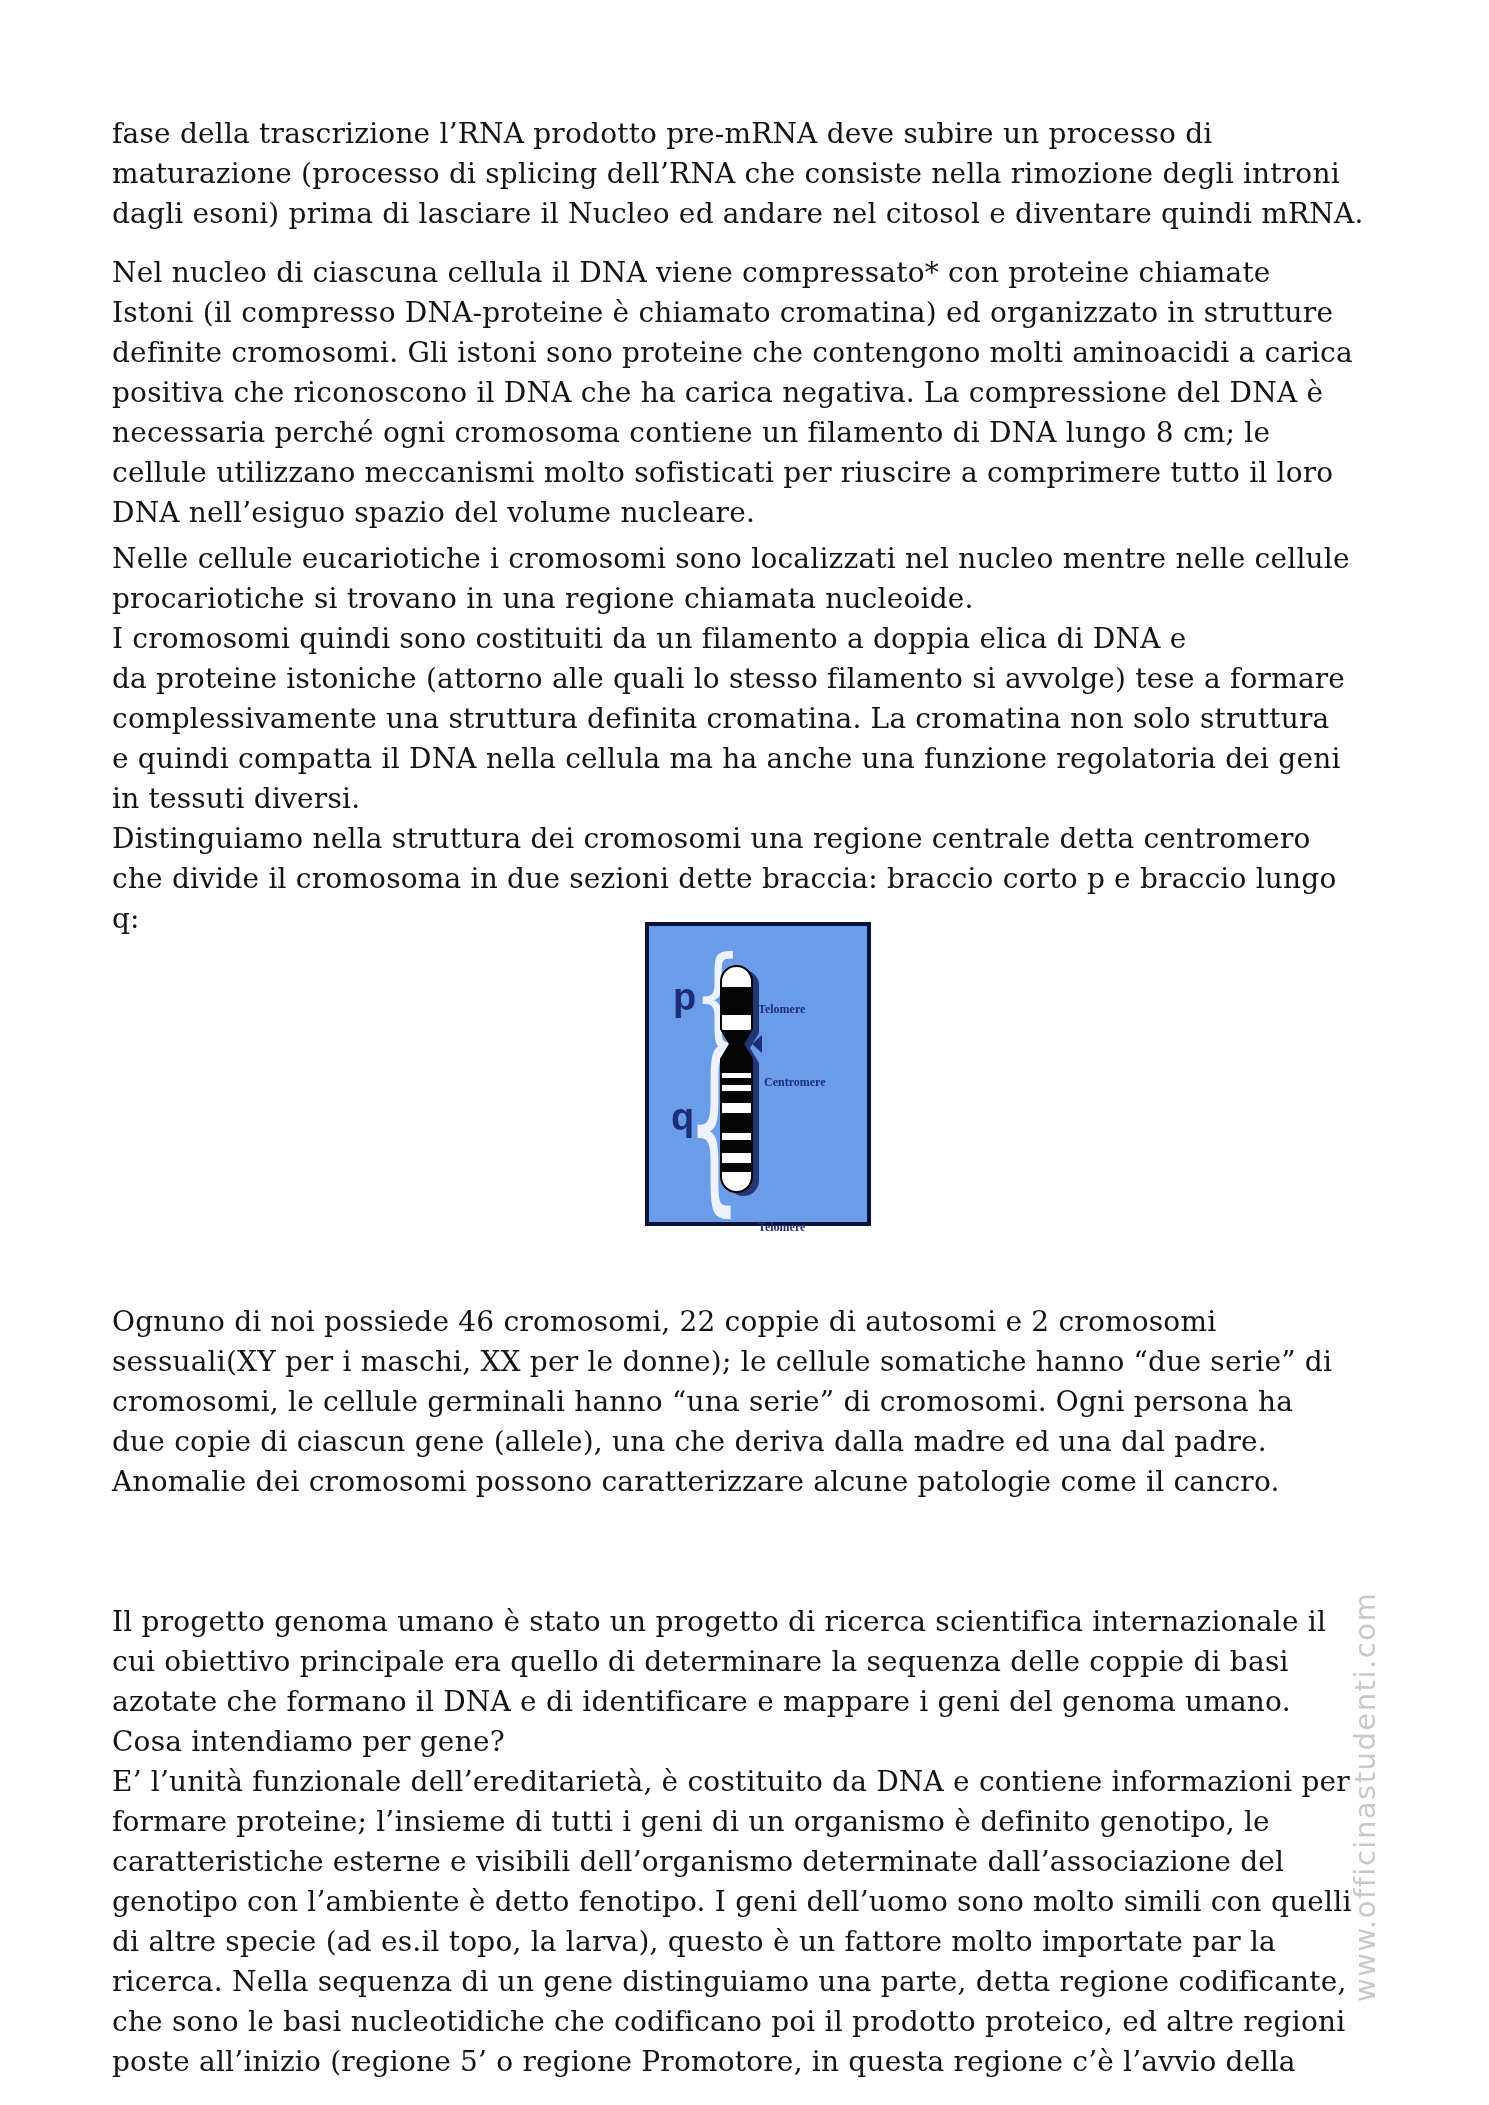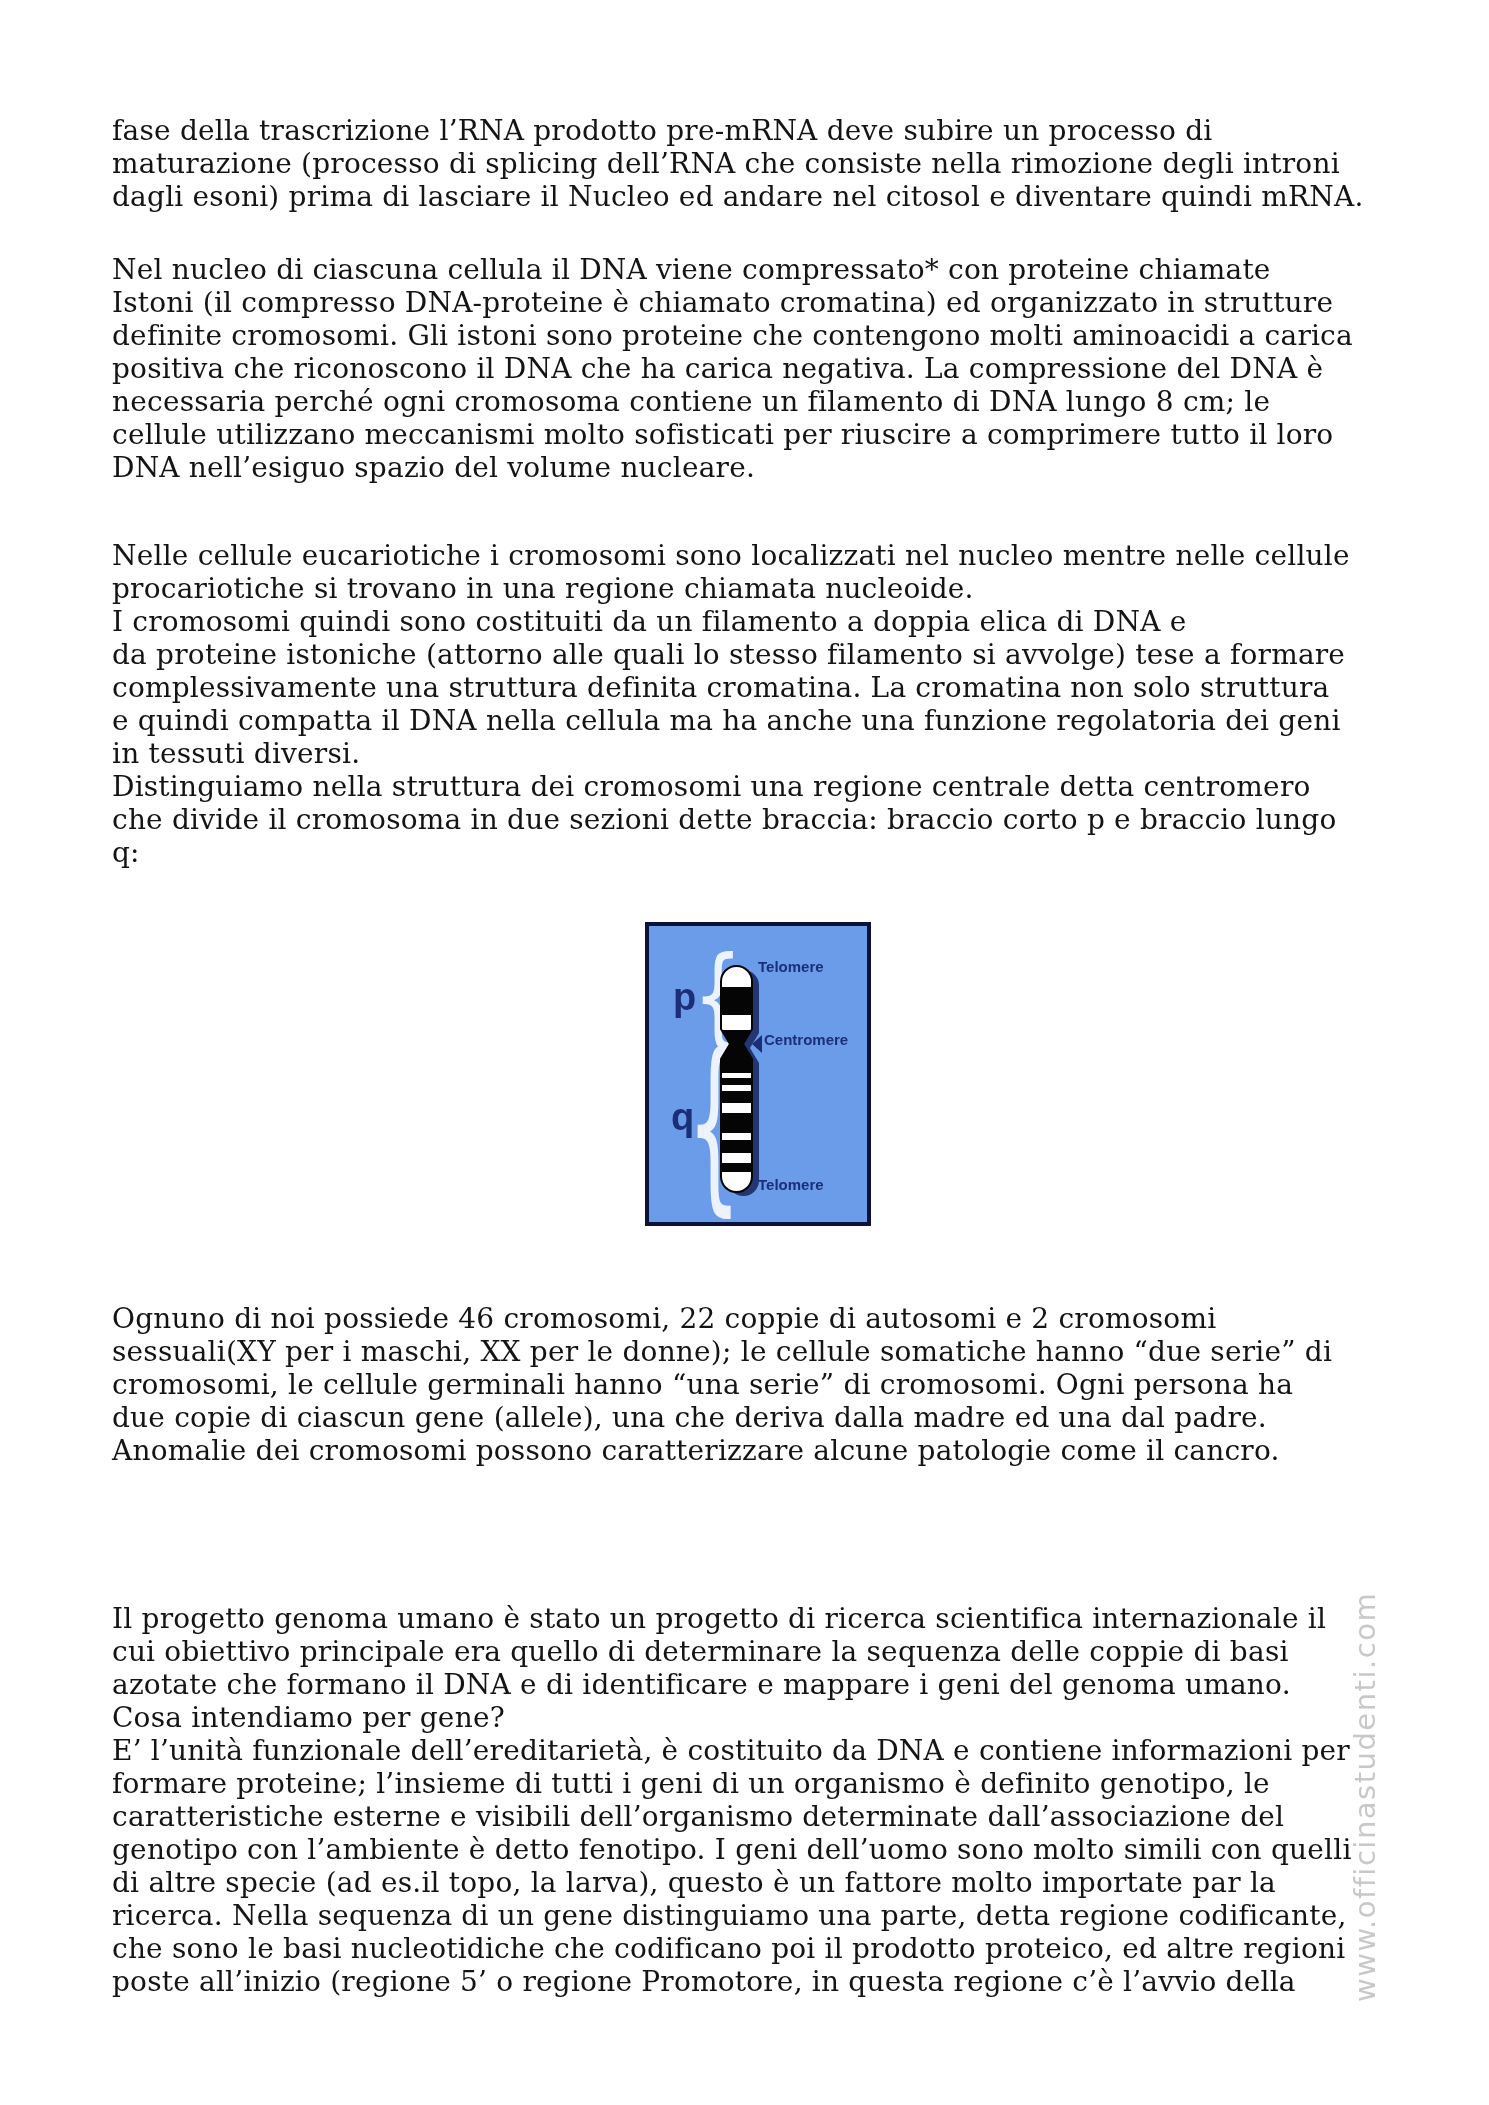--- a/index.html
+++ b/index.html
@@ -22,21 +22,21 @@
     font-family:"DejaVu Serif", serif;
     color:var(--text-color);
     overflow:hidden;
   }
   .para{
     position:absolute;
     left:112px;
     width:1360px;
     margin:0;
     font-size:28px;
-    line-height:33px;
+    line-height:40px;
     white-space:pre-line;
     letter-spacing:0.2px;
   }
   .p1{top:114px}
   .p2{top:253px}
   .p3{top:539px}
   .p4{top:1302px}
   .p5{top:1602px}
 
   
@@ -48,25 +48,26 @@
     border:4px solid var(--fig-border);
   }
   .figure *{position:absolute;}
   .chromosome{left:71px;top:39px;width:58px;height:230px;overflow:visible;}
   .chrom-shadow{fill:var(--chrom-shadow);opacity:.85;}
   .band-black{fill:var(--band-black);}
   .band-white{fill:var(--band-white);}
   .chrom-outline{fill:none;stroke:var(--band-black);stroke-width:2;}
   .centromere-arrow{fill:var(--fig-label);}
   .fig-small-label{
-    font-family:Liberation Sans, sans-serif;
+    font-family:Liberation Serif, serif;
     font-weight:bold;
-    font-size:15px;
+    font-size:12px;
     color:var(--fig-label);
     white-space:nowrap;
+    margin-top:44px;
   }
   .telomere-top{left:109px;top:32px;}
   .centromere-label{left:115px;top:105px;text-align:right;}
   .telomere-bottom{left:109px;top:250px;}
   .arm-label{
     font-family:"Liberation Sans", sans-serif;
     font-weight:bold;
     font-size:38px;
     line-height:30px;
     color:var(--fig-label);

